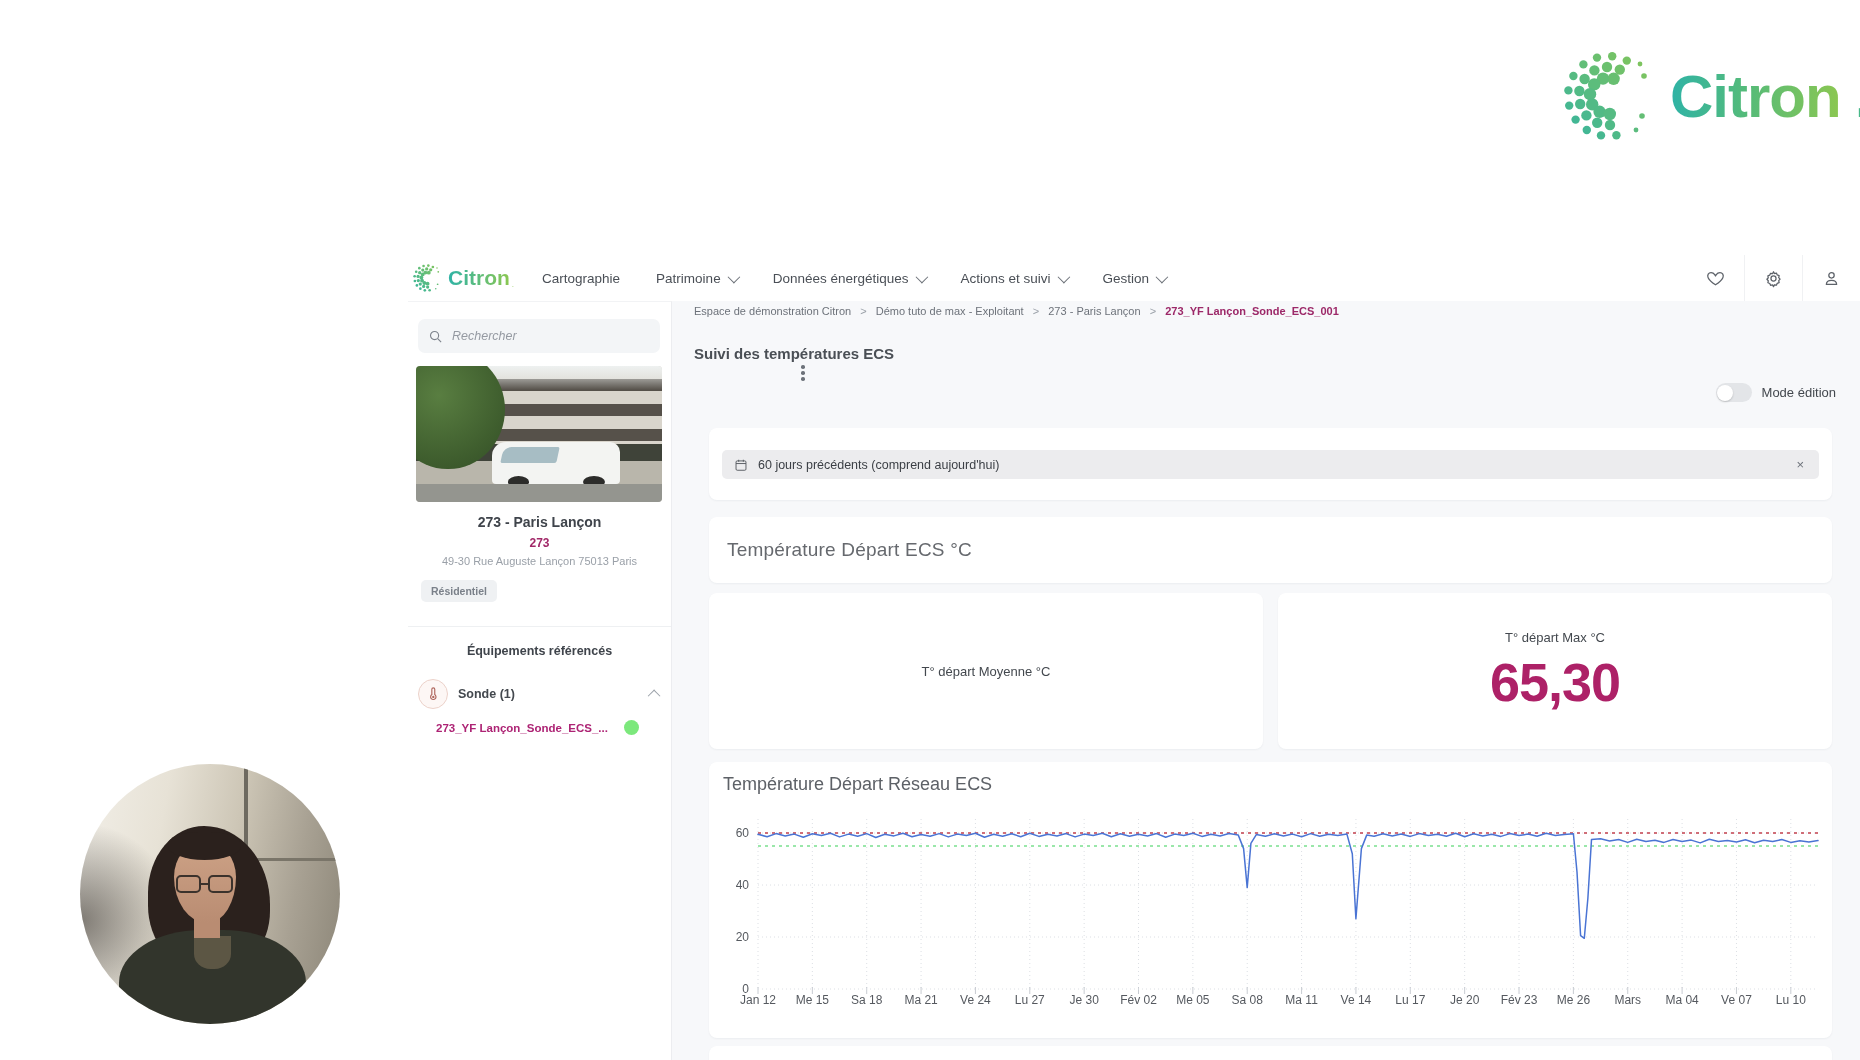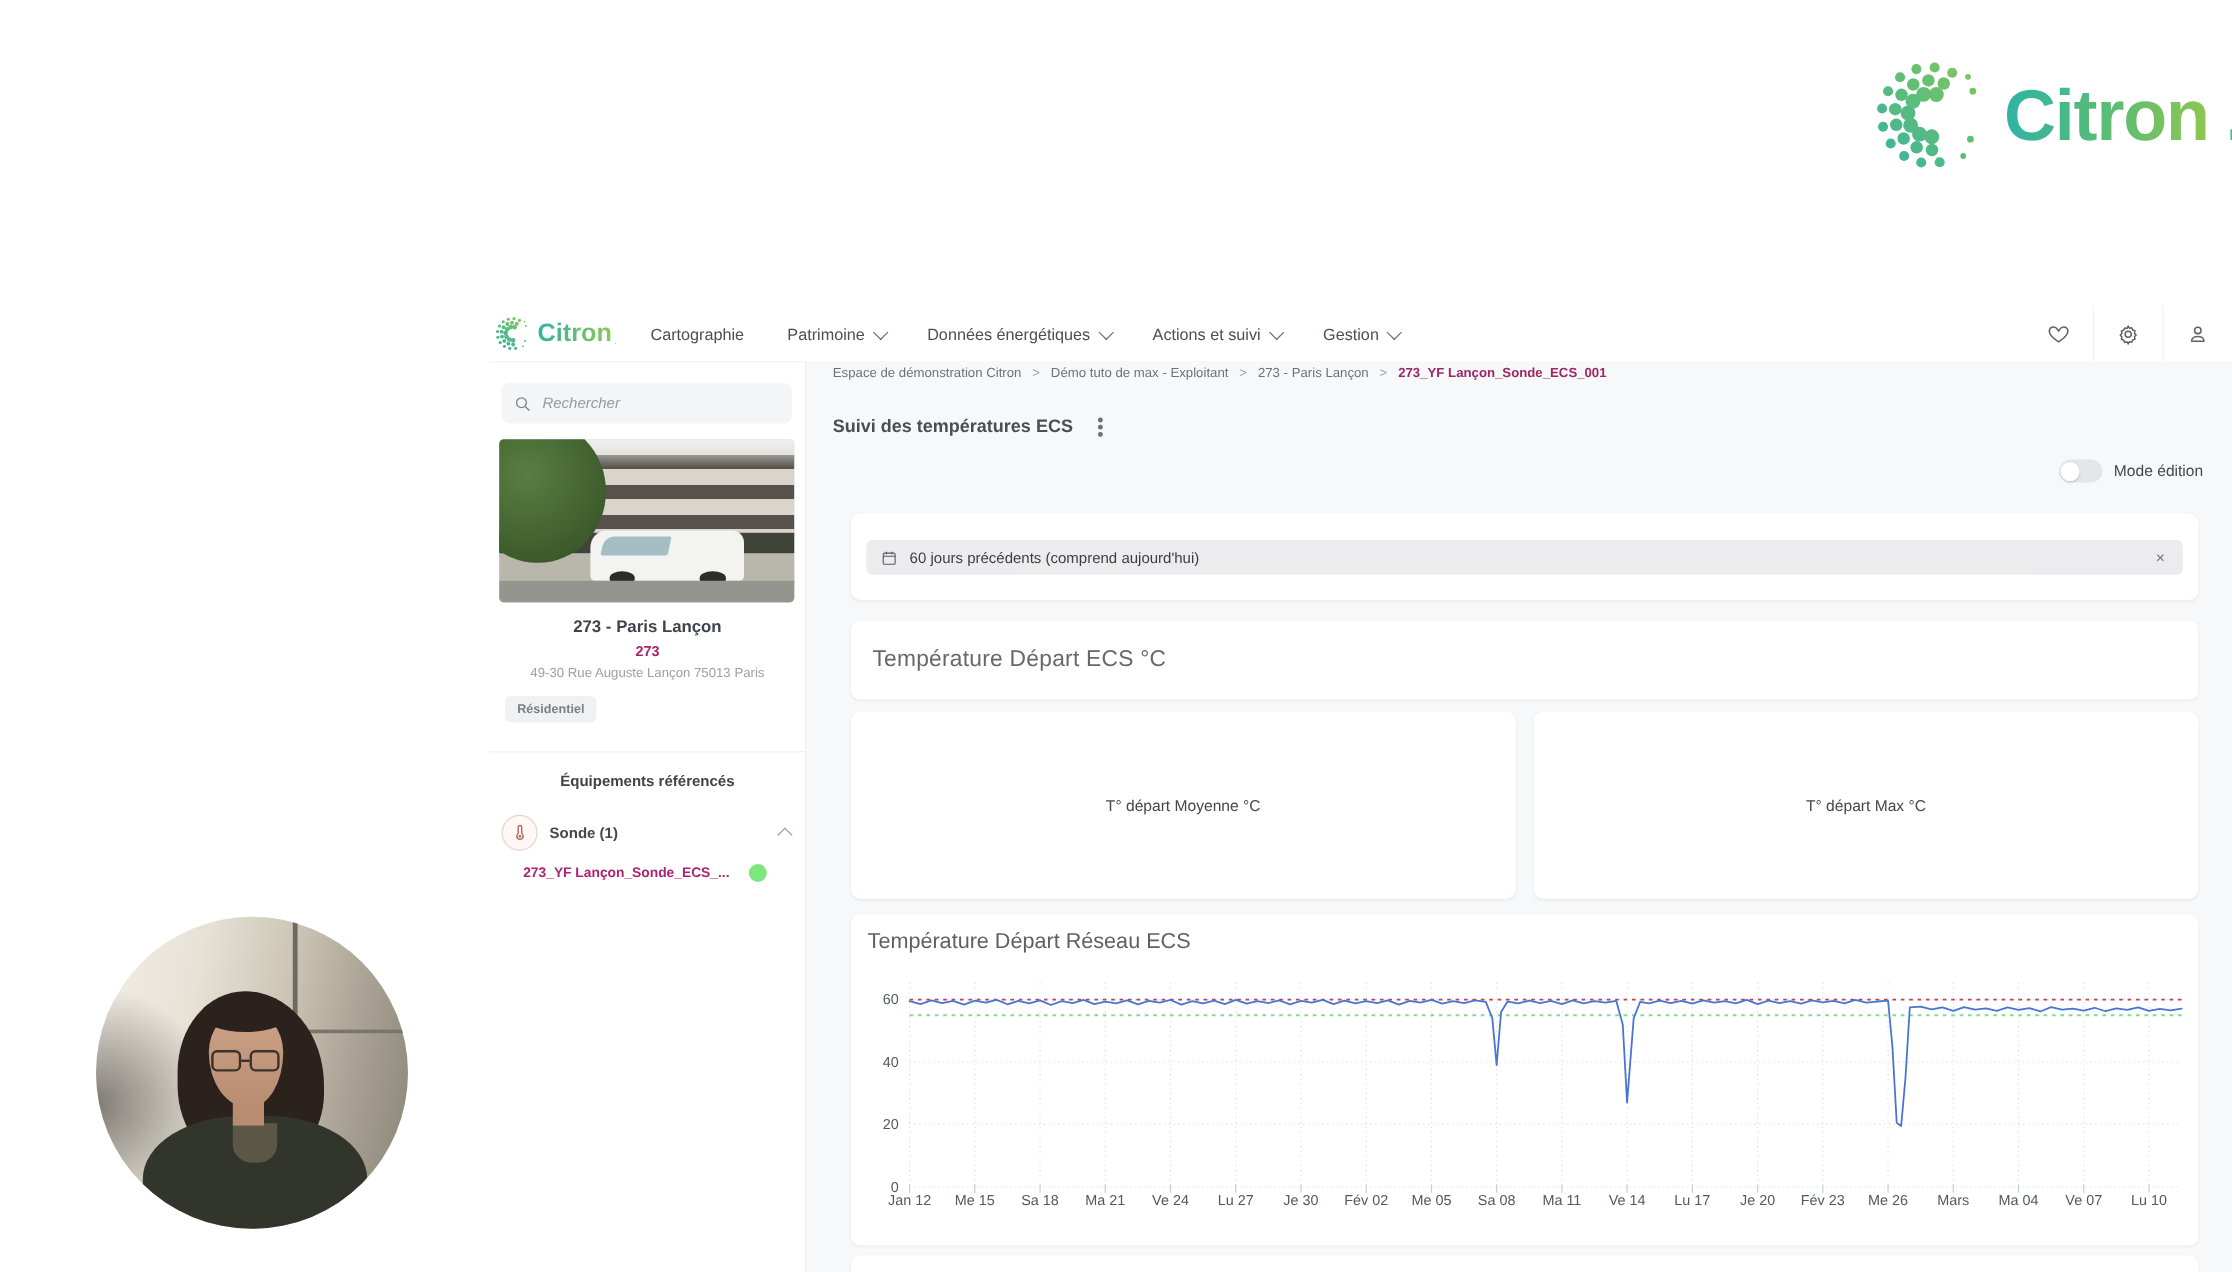--- a/index.html
+++ b/index.html
@@ -81,21 +81,21 @@
   .equip-item { position:absolute; left:28px; top:418px; width:216px; display:flex; align-items:center; cursor:pointer; }
   .equip-item-label { font-size:11.5px; font-weight:bold; color:#ad2374; }
   .status-dot { width:15px; height:15px; border-radius:50%; margin-left:16px; }
 
   
   .main { position:absolute; left:672px; top:301px; right:0; bottom:0; background:#f7f8fa; }
   .breadcrumb { position:absolute; left:22px; top:4px; font-size:11px; color:#6d727a; white-space:nowrap; }
   .breadcrumb .sep { margin:0 6px; color:#9aa0a8; }
   .breadcrumb .bc { cursor:pointer; }
   .breadcrumb .bc-last { font-weight:bold; color:#9c2868; }
-  .title-row { position:absolute; left:22px; top:44px; display:flex; align-items:center; }
+  .title-row { position:absolute; left:22px; top:44px; display:flex; align-items:center;flex-direction:column; }
   .page-title { font-size:15px; font-weight:bold; color:#4a4f55; }
   .kebab { margin-left:18px; display:flex; flex-direction:column; gap:2.5px; cursor:pointer; padding:3px; }
   .kebab i { width:3.5px; height:3.5px; border-radius:50%; background:#6d727a; }
   .mode-row { position:absolute; right:24px; top:82px; display:flex; align-items:center; gap:10px; }
   .toggle { width:36px; height:19px; border-radius:10px; background:#e3e5e8; position:relative; cursor:pointer; }
   .toggle .knob { position:absolute; left:1.5px; top:1.5px; width:16px; height:16px; border-radius:50%;
     background:#fff; box-shadow:0 1px 2px rgba(0,0,0,.18); }
   .mode-label { font-size:13px; color:#43484e; }
 
   .card { position:absolute; left:37px; width:1123px; background:#fff; border-radius:8px;
@@ -354,20 +354,21 @@
     <div class="card section-card">
       <span class="section-title">Température Départ ECS °C</span>
     </div>
 
     <div class="stats-row">
       <div class="stat-card">
         <span class="stat-label">T° départ Moyenne °C</span>
       </div>
       <div class="stat-card">
         <span class="stat-label">T° départ Max °C</span>
+        <span class="stat-value" style="color: rgb(173, 33, 103);">65,30</span>
       </div>
     </div>
 
     <div class="card chart-card">
       <span class="chart-title">Température Départ Réseau ECS</span>
       <svg id="chart" width="1123" height="220">
           <line x1="49" y1="17" x2="49" y2="187" stroke="#dcdfe4" stroke-width="1" stroke-dasharray="1 3"></line>
           <line x1="49" y1="185" x2="49" y2="192" stroke="#c8ccd2" stroke-width="1"></line>
           <text x="49" y="202" text-anchor="middle" font-size="12" fill="#55595f" font-family="Liberation Sans, sans-serif">Jan 12</text>
           <line x1="103.35897435897436" y1="17" x2="103.35897435897436" y2="187" stroke="#dcdfe4" stroke-width="1" stroke-dasharray="1 3"></line>

